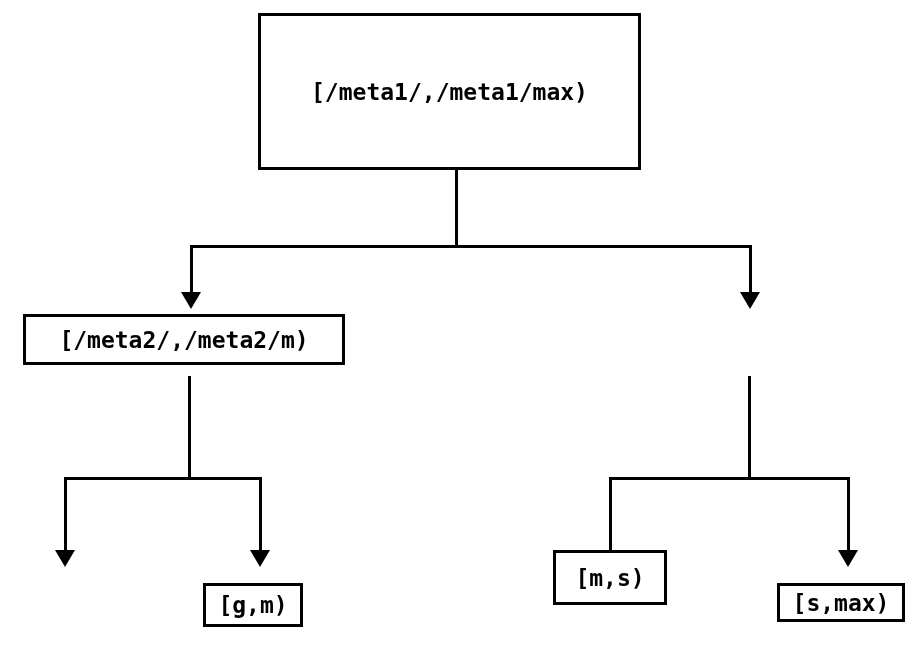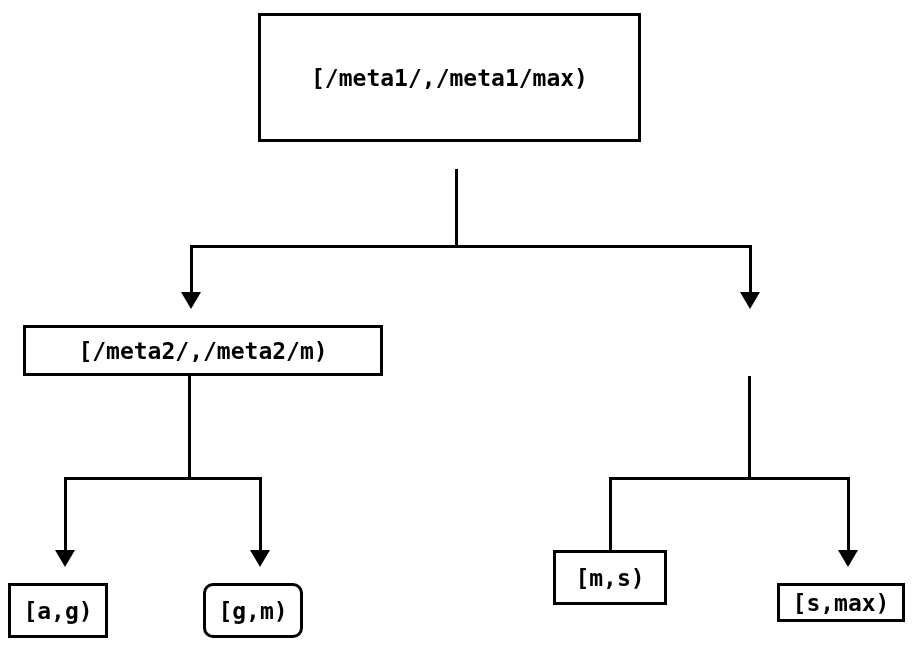--- a/index.html
+++ b/index.html
@@ -44,25 +44,25 @@
   .arrow {
     position: absolute;
     width: 0;
     height: 0;
     border-left: 10px solid transparent;
     border-right: 10px solid transparent;
     border-top: 17px solid var(--line);
   }
 
   
-  .n-root     { left: 258px; top: 13px;  width: 383px; height: 129px; }
-  .n-left     { left: 23px;  top: 325px; width: 360px; height: 51px;  }
+  .n-root     { left: 258px; top: 13px;  width: 383px; height: 157px; }
+  .n-left     { left: 23px;  top: 314px; width: 322px; height: 51px;  }
   .n-right    { left: 579px; top: 325px; width: 326px; height: 51px;  }
   .n-leaf-ag  { left: 8px;   top: 583px; width: 100px; height: 55px;  }
-  .n-leaf-gm  { left: 203px; top: 583px; width: 100px; height: 55px; border-radius: 10px;  }
+  .n-leaf-gm  { left: 203px; top: 583px; width: 100px; height: 44px;  }
   .n-leaf-ms  { left: 553px; top: 550px; width: 114px; height: 55px;  }
   .n-leaf-smax{ left: 777px; top: 583px; width: 128px; height: 39px;  }
 
   
   .e-root-stem { left: 455px; top: 169px; width: 3px;   height: 78px; }
   .e-hbar-1    { left: 190px; top: 245px; width: 562px; height: 3px;  }
   .e-drop-1l   { left: 190px; top: 245px; width: 3px;   height: 47px; }
   .e-drop-1r   { left: 749px; top: 245px; width: 3px;   height: 47px; }
   .a-1l        { left: 181px; top: 292px; }
   .a-1r        { left: 740px; top: 292px; }
@@ -109,23 +109,20 @@
 
   <div class="node n-root">
     <span class="node-label">[/meta1/,/meta1/max)</span>
   </div>
 
   <div class="node n-left">
     <span class="node-label">[/meta2/,/meta2/m)</span>
   </div>
 
 
-  <div class="node n-leaf-ag">
-    <span class="node-label">[a,g)</span>
-  </div>
 
   <div class="node n-leaf-gm">
     <span class="node-label">[g,m)</span>
   </div>
 
   <div class="node n-leaf-ms">
     <span class="node-label">[m,s)</span>
   </div>
 
   <div class="node n-leaf-smax">

